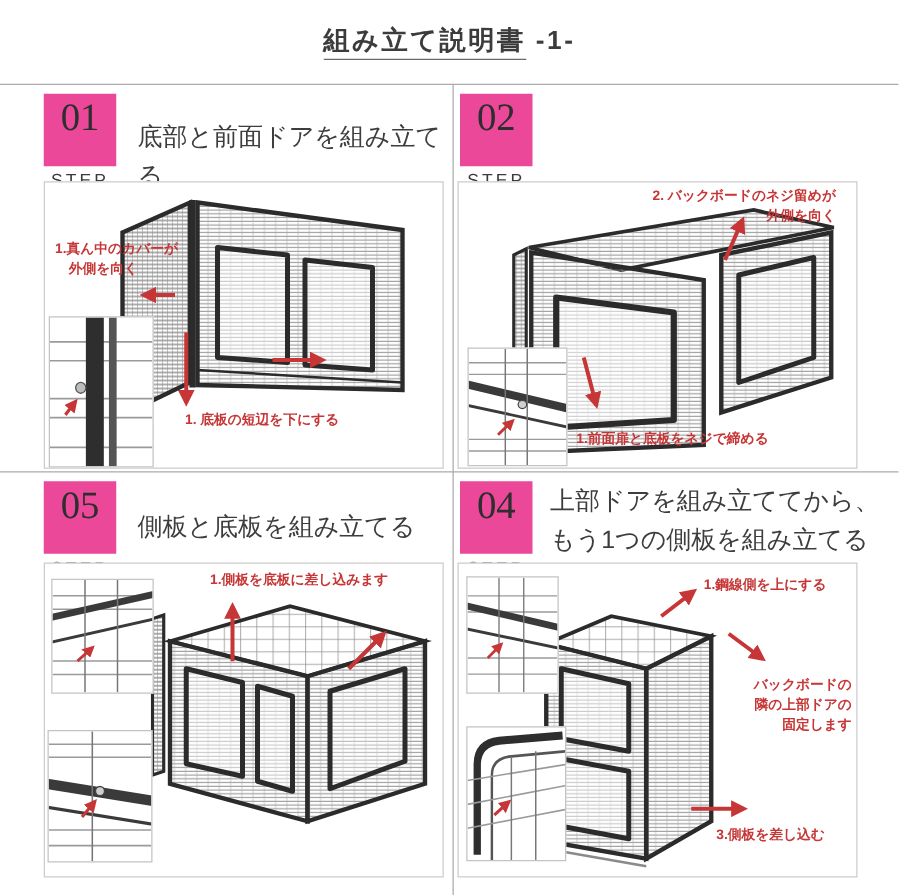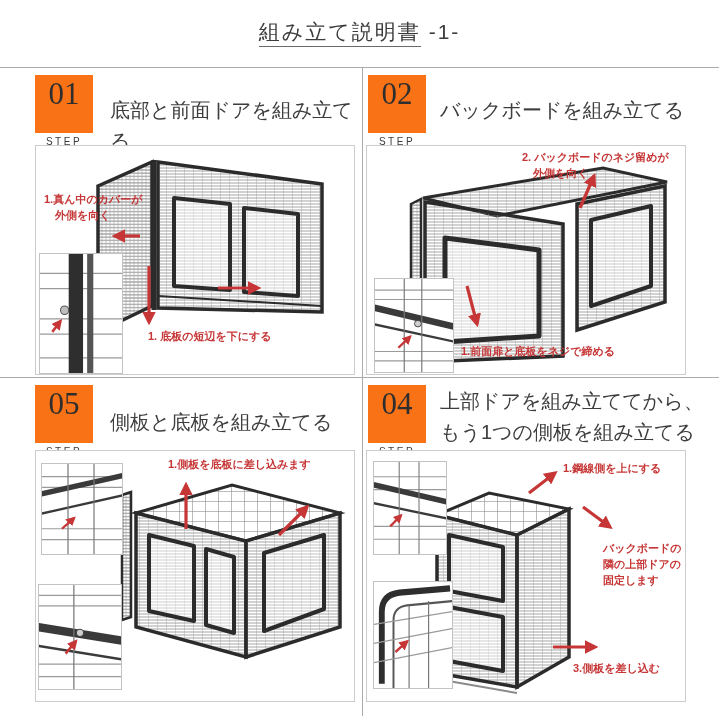--- a/index.html
+++ b/index.html
@@ -4,50 +4,50 @@
 <style>
   html,body { margin:0; padding:0; background:#ffffff; }
   .page {
     position:relative; width:719px; height:716px; background:#fff;
     font-family:"Liberation Sans","DejaVu Sans",sans-serif; overflow:hidden;
     color:#3b3b3b;
   }
   
   .doc-title {
     position:absolute; top:18px; left:0; width:100%; text-align:center;
-    font-size:21px; letter-spacing:2px; color:#3c3c3c; font-weight:400;
+    font-size:21px; letter-spacing:2px; color:#3c3c3c; font-weight:700;
   }
   .doc-title .underlined { border-bottom:1px solid #6a6a6a; padding-bottom:3px; }
   .doc-title .suffix { margin-left:8px; }
   
   .rule-h { position:absolute; left:0; width:719px; height:1px; background:#ababab; }
   .rule-v { position:absolute; width:1px; background:#ababab; }
   
   .quad { position:absolute; }
   .step-box {
-    position:absolute; width:58px; height:58px; background:#f97316;
+    position:absolute; width:58px; height:58px; background:#ec4899;
     display:flex; flex-direction:column; align-items:center; justify-content:flex-start;
   }
   .step-num {
     font-family:"Liberation Serif","DejaVu Serif",serif;
     font-size:31px; line-height:36px; color:#2e2e2e; margin-top:1px;
   }
   .step-rule { width:100%; height:1px; background:#4d4d4d; margin:1px 0 3px 0; }
-  .step-lbl { font-size:10px; letter-spacing:2.5px; color:#3a3a3a;margin-top:20px; }
+  .step-lbl { font-size:14px; letter-spacing:2.5px; color:#3a3a3a;margin-top:20px; }
   .step-title {
     position:absolute; margin:0; font-size:20px; font-weight:500; color:#3d3d3d;
     line-height:1.55; white-space:pre-line;
   }
   .panel {
     position:absolute; border:1px solid #cccccc; background:#ffffff;
   }
   .panel > svg.art { position:absolute; left:0; top:0; }
   .ann {
     position:absolute; color:#c63636; font-weight:bold; font-size:11px;
-    line-height:1.45; white-space:pre-line;
+    line-height:1.45; white-space:pre-line;text-align:right;
   }
   .inset {
     position:absolute; border:1px solid #c3c3c3; background:#fff; overflow:hidden;
   }
   .inset svg { display:block; width:100%; height:100%; }
 </style>
 </head>
 <body>
 
 <div class="page">
@@ -113,21 +113,20 @@
       </div>
     </div>
   </section>
 
   <section class="quad" style="left:362px; top:68px; width:333px; height:309px">
     <div class="step-box" style="left:6px; top:7px">
       <div class="step-num">02</div>
       <div class="step-rule"></div>
       <div class="step-lbl">STEP</div>
     </div>
-    <h2 class="step-title" style="left:78px; top:27px">バックボードを組み立てる</h2>
 
     <div class="panel" style="left:4px; top:77px; width:318px; height:228px">
       <svg class="art" width="318" height="228" viewBox="0 0 318 228">
         <polygon points="56,52 236,22 300,36 130,70" fill="url(#pm)" stroke="#2b2b2b" stroke-width="3"></polygon>
         <polygon points="44,58 54,53 54,198 44,203" fill="url(#pd)" stroke="#2b2b2b" stroke-width="2.5"></polygon>
         <polygon points="58,56 196,78 196,210 58,216" fill="url(#pm)" stroke="#2b2b2b" stroke-width="3.5"></polygon>
         <path d="M78,92 L172,104 L172,190 L78,196 Z" fill="#ffffff" fill-opacity="0.5" stroke="#2b2b2b" stroke-width="5" stroke-linejoin="round"></path>
         <polygon points="210,58 298,40 298,156 210,184" fill="url(#pm)" stroke="#2b2b2b" stroke-width="3.5"></polygon>
         <path d="M224,74 L284,60 L284,140 L224,160 Z" fill="#ffffff" fill-opacity="0.4" stroke="#2b2b2b" stroke-width="4" stroke-linejoin="round"></path>
         <line x1="213" y1="62" x2="227" y2="30" stroke="#c63636" stroke-width="3.2" marker-end="url(#ah)"></line>

